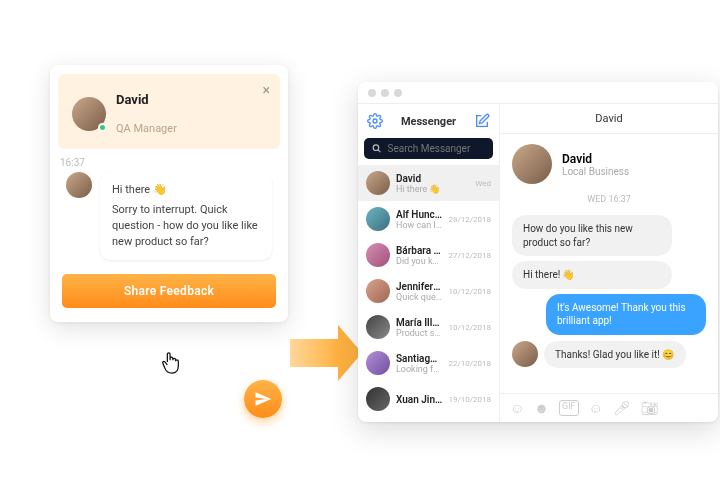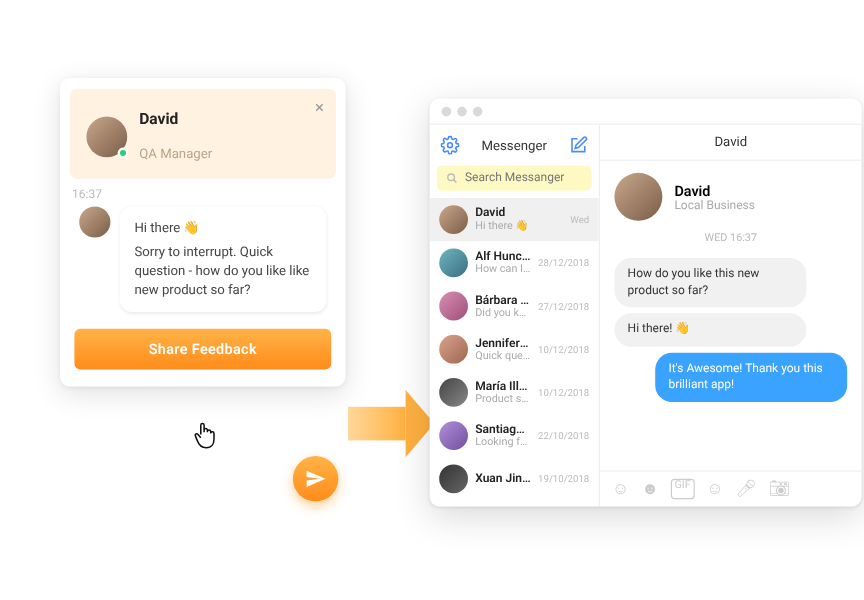--- a/index.html
+++ b/index.html
@@ -72,24 +72,24 @@
     width:360px; height:340px;
     background:#fff; border-radius:8px;
     box-shadow:0 8px 30px rgba(0,0,0,0.15), 0 1px 3px rgba(0,0,0,0.08);
     overflow:hidden; display:flex; flex-direction:column;
   }
   .mac-title { height:22px; display:flex; align-items:center; gap:5px; padding:0 10px; border-bottom:1px solid #eee; }
   .dot { width:8px; height:8px; border-radius:50%; background:#d9d9d9; }
   .mac-body { flex:1; display:flex; min-height:0; }
   .left-pane { width:142px; border-right:1px solid #eee; display:flex; flex-direction:column; }
   .left-top { display:flex; align-items:center; justify-content:space-between; padding:8px 8px; }
-  .left-top .title { font-size:11px; font-weight:400; color:#333; }
+  .left-top .title { font-size:11px; font-weight:700; color:#333; }
   .icon-btn { width:18px; height:18px; display:flex; align-items:center; justify-content:center; color:#4a8cff; cursor:pointer; }
   .search {
-    margin:0 6px 6px; background:#fef9c3; border-radius:5px;
+    margin:0 6px 6px; background:#0f172a; border-radius:5px;
     display:flex; align-items:center; gap:6px; padding:5px 8px;justify-content:flex-end;
   }
   .search input { border:none; background:transparent; font-size:10px; color:#888; outline:none; width:100%; }
   .convs { flex:1; overflow:hidden; }
   .conv { display:flex; align-items:center; gap:6px; padding:6px 8px; cursor:pointer; }
   .conv.active { background:#f0f0f0; }
   .conv .meta { flex:1; min-width:0; }
   .conv .nm { font-size:10px; font-weight:600; color:#222; white-space:nowrap; overflow:hidden; text-overflow:ellipsis; }
   .conv .prev { font-size:9px; color:#aaa; white-space:nowrap; overflow:hidden; text-overflow:ellipsis; }
   .conv .date { font-size:8px; color:#bbb; }
@@ -255,20 +255,24 @@
         <div>
           <div class="nm">David</div>
           <div class="sub">Local Business</div>
         </div>
       </div>
       <div class="chat-date">WED 16:37</div>
       <div class="chat-body">
         <div class="cb in">How do you like this new product so far?</div>
         <div class="cb in">Hi there! 👋</div>
         <div class="cb out">It's Awesome! Thank you this brilliant app!</div>
+        <div class="thanks-row">
+          <div class="avatar small av-1"></div>
+          <div class="cb in" style="margin:0">Thanks! Glad you like it! 😊</div>
+        </div>
       </div>
       <div class="compose">
         <div class="compose-icons">
           <span>☺</span>
           <span>☻</span>
           <span style="font-size:9px;border:1px solid #ccc;padding:0 2px;border-radius:3px;">GIF</span>
           <span>☺</span>
           <span>🎤︎</span>
           <span>📷︎</span>
         </div>

